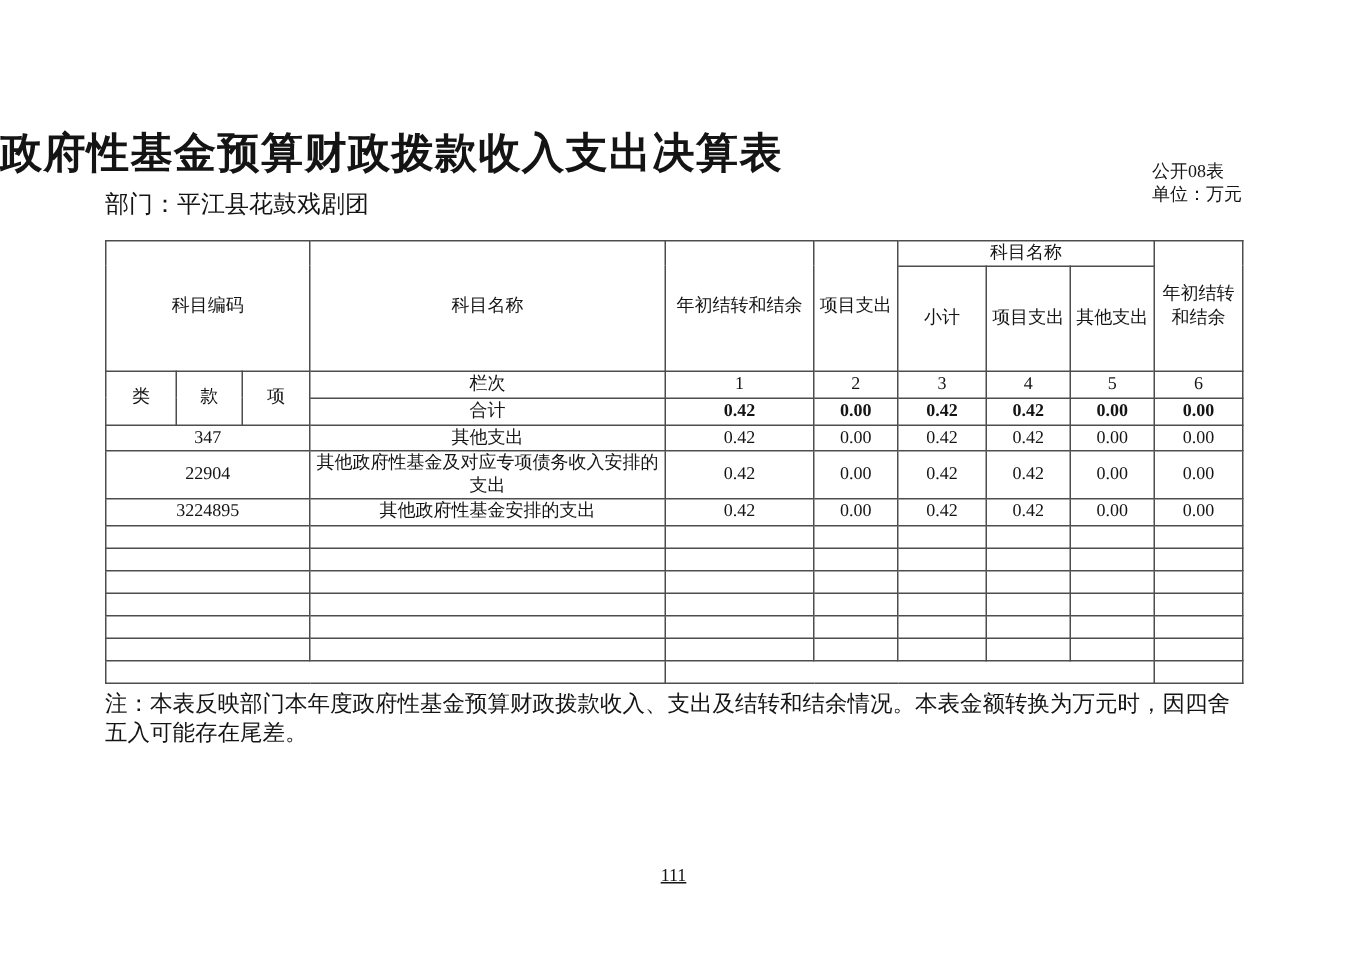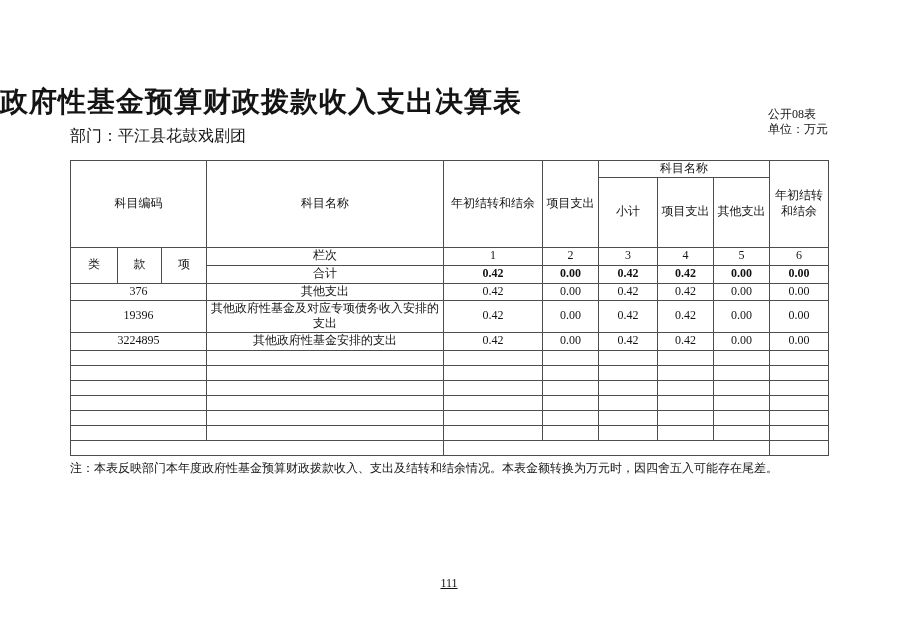--- a/index.html
+++ b/index.html
@@ -24,21 +24,21 @@
     border-collapse:collapse;table-layout:fixed;font-size:12px;
   }
   table.budget td{
     border:1px solid #4d4d4d;
     text-align:center;vertical-align:middle;
     padding:0 2px;line-height:1.3;overflow:hidden;
   }
   td.b{font-weight:bold;}
   .note{
     position:absolute;top:460px;left:70px;width:760px;
-    font-size:12px;
+    font-size:15px;
   }
   .page-number{
     position:absolute;top:576px;left:0;width:898px;
     text-align:center;font-size:12px;text-decoration:underline;
   }
 </style>
 </head>
 <body>
 
 <div class="title">政府性基金预算财政拨款收入支出决算表</div>
@@ -96,32 +96,32 @@
     <td>合计</td>
     <td class="b">0.42</td>
     <td class="b">0.00</td>
     <td class="b">0.42</td>
     <td class="b">0.42</td>
     <td class="b">0.00</td>
     <td class="b">0.00</td>
   </tr>
 
   <tr style="height:17px">
-    <td colspan="3">376</td>
+    <td colspan="3">347</td>
     <td>其他支出</td>
     <td>0.42</td>
     <td>0.00</td>
     <td>0.42</td>
     <td>0.42</td>
     <td>0.00</td>
     <td>0.00</td>
   </tr>
 
   <tr style="height:32px">
-    <td colspan="3">19396</td>
+    <td colspan="3">22904</td>
     <td>其他政府性基金及对应专项债务收入安排的支出</td>
     <td>0.42</td>
     <td>0.00</td>
     <td>0.42</td>
     <td>0.42</td>
     <td>0.00</td>
     <td>0.00</td>
   </tr>
 
   <tr style="height:18px">

